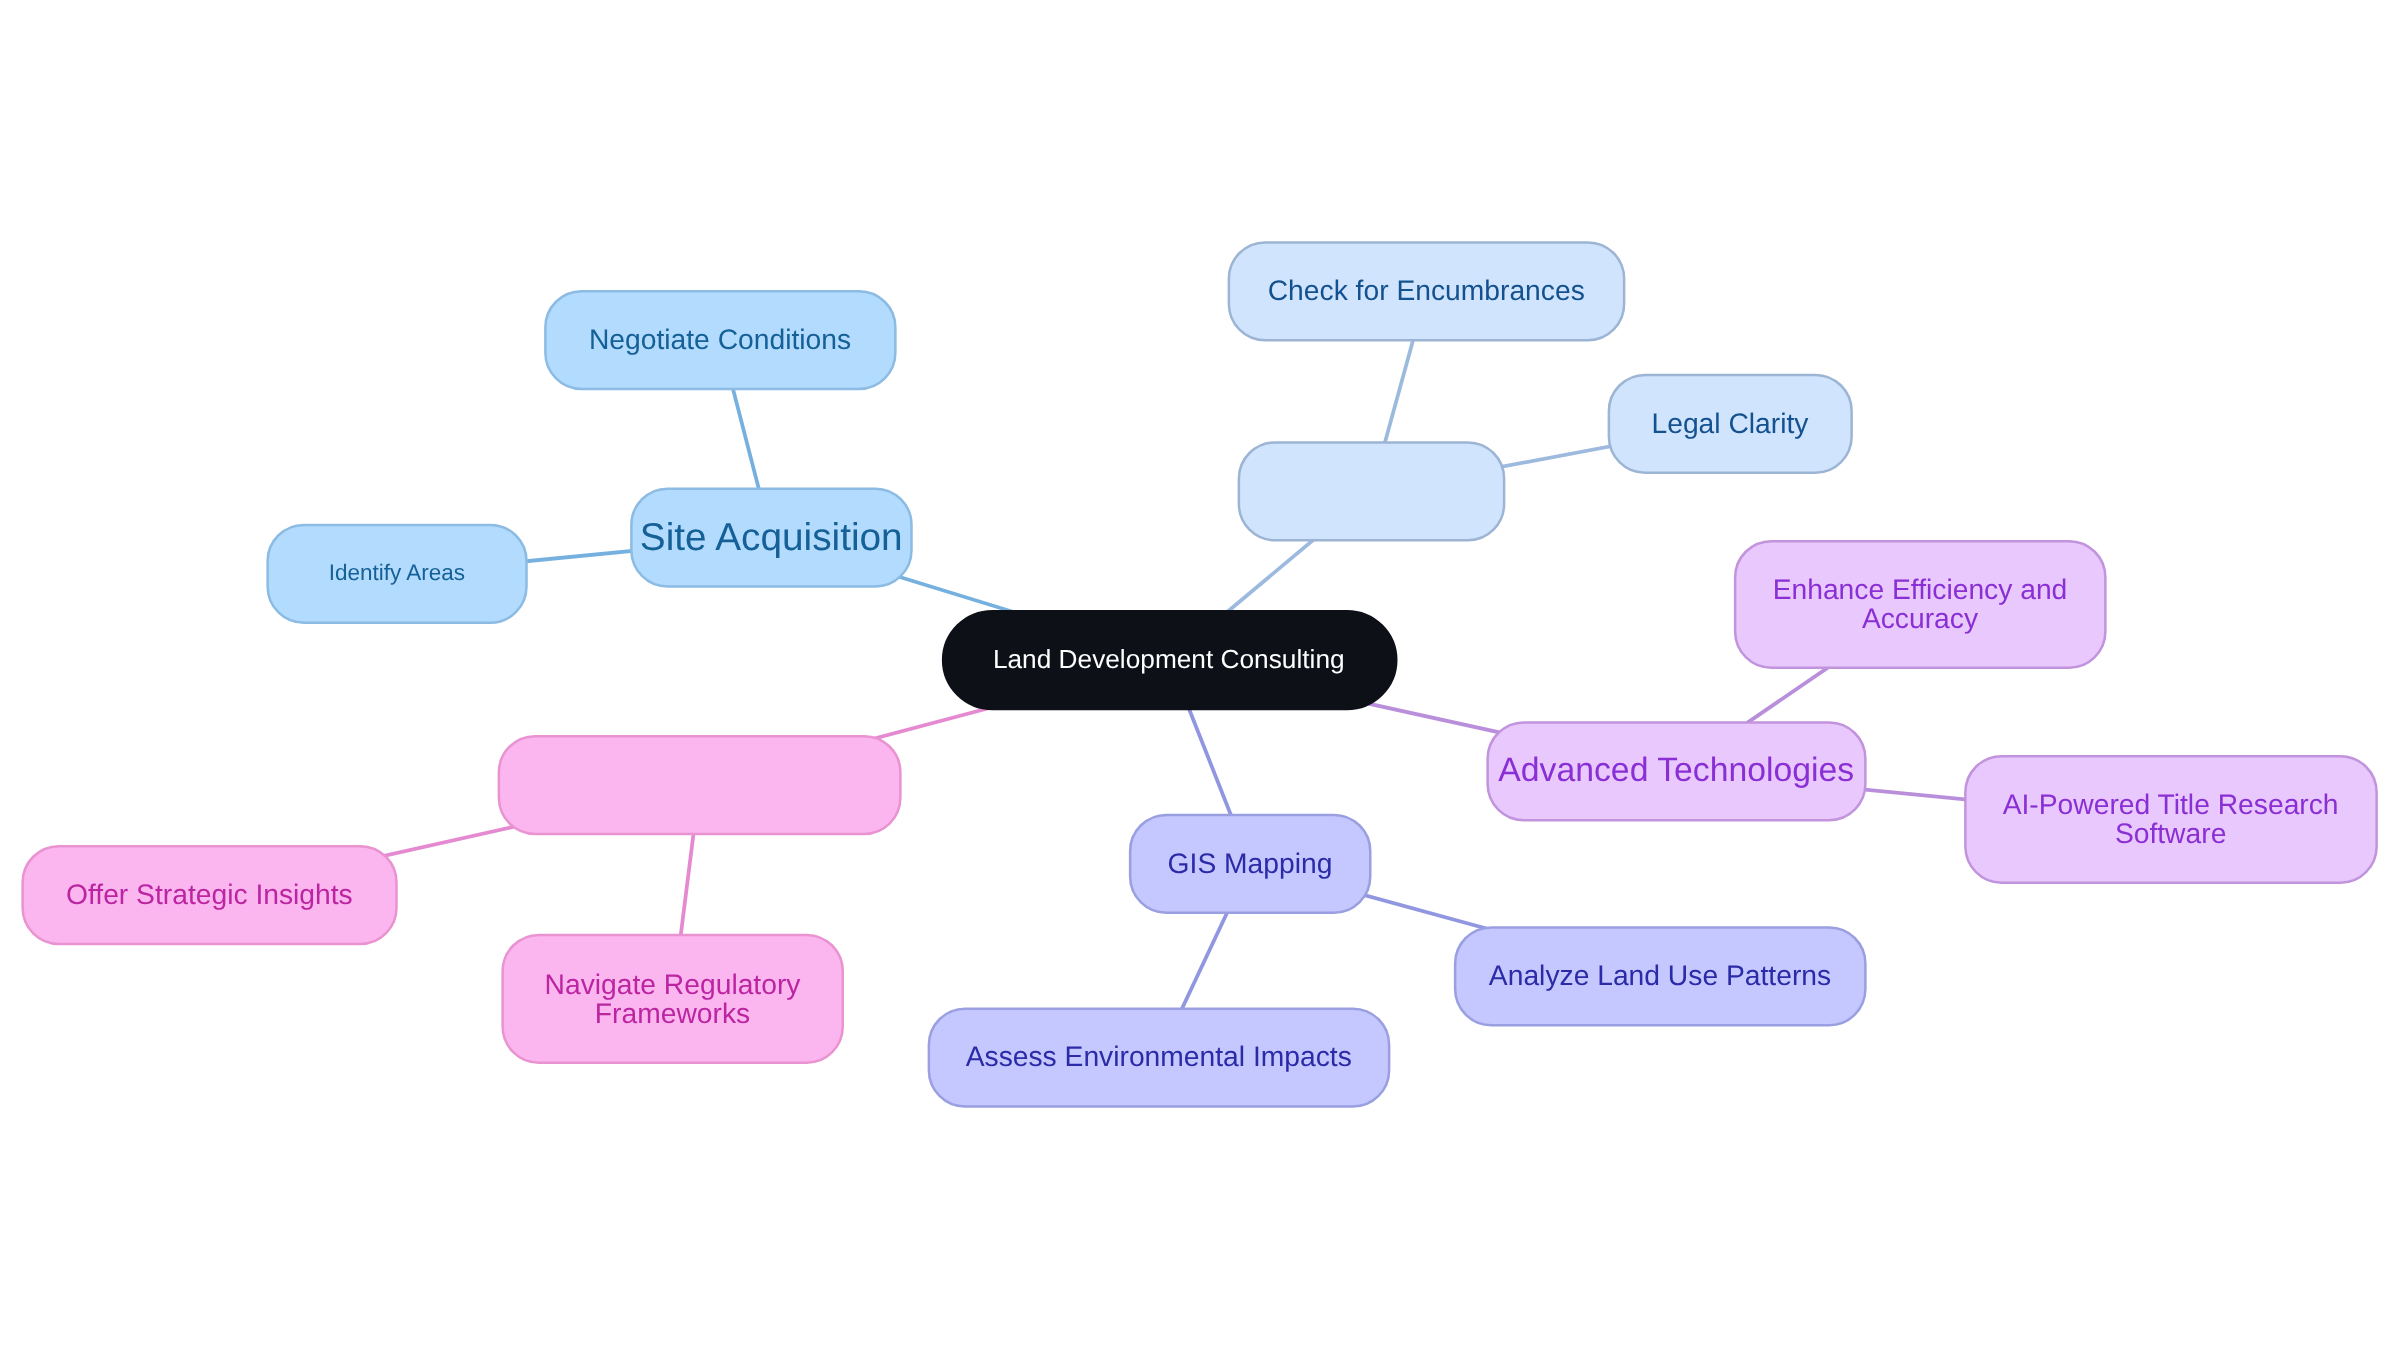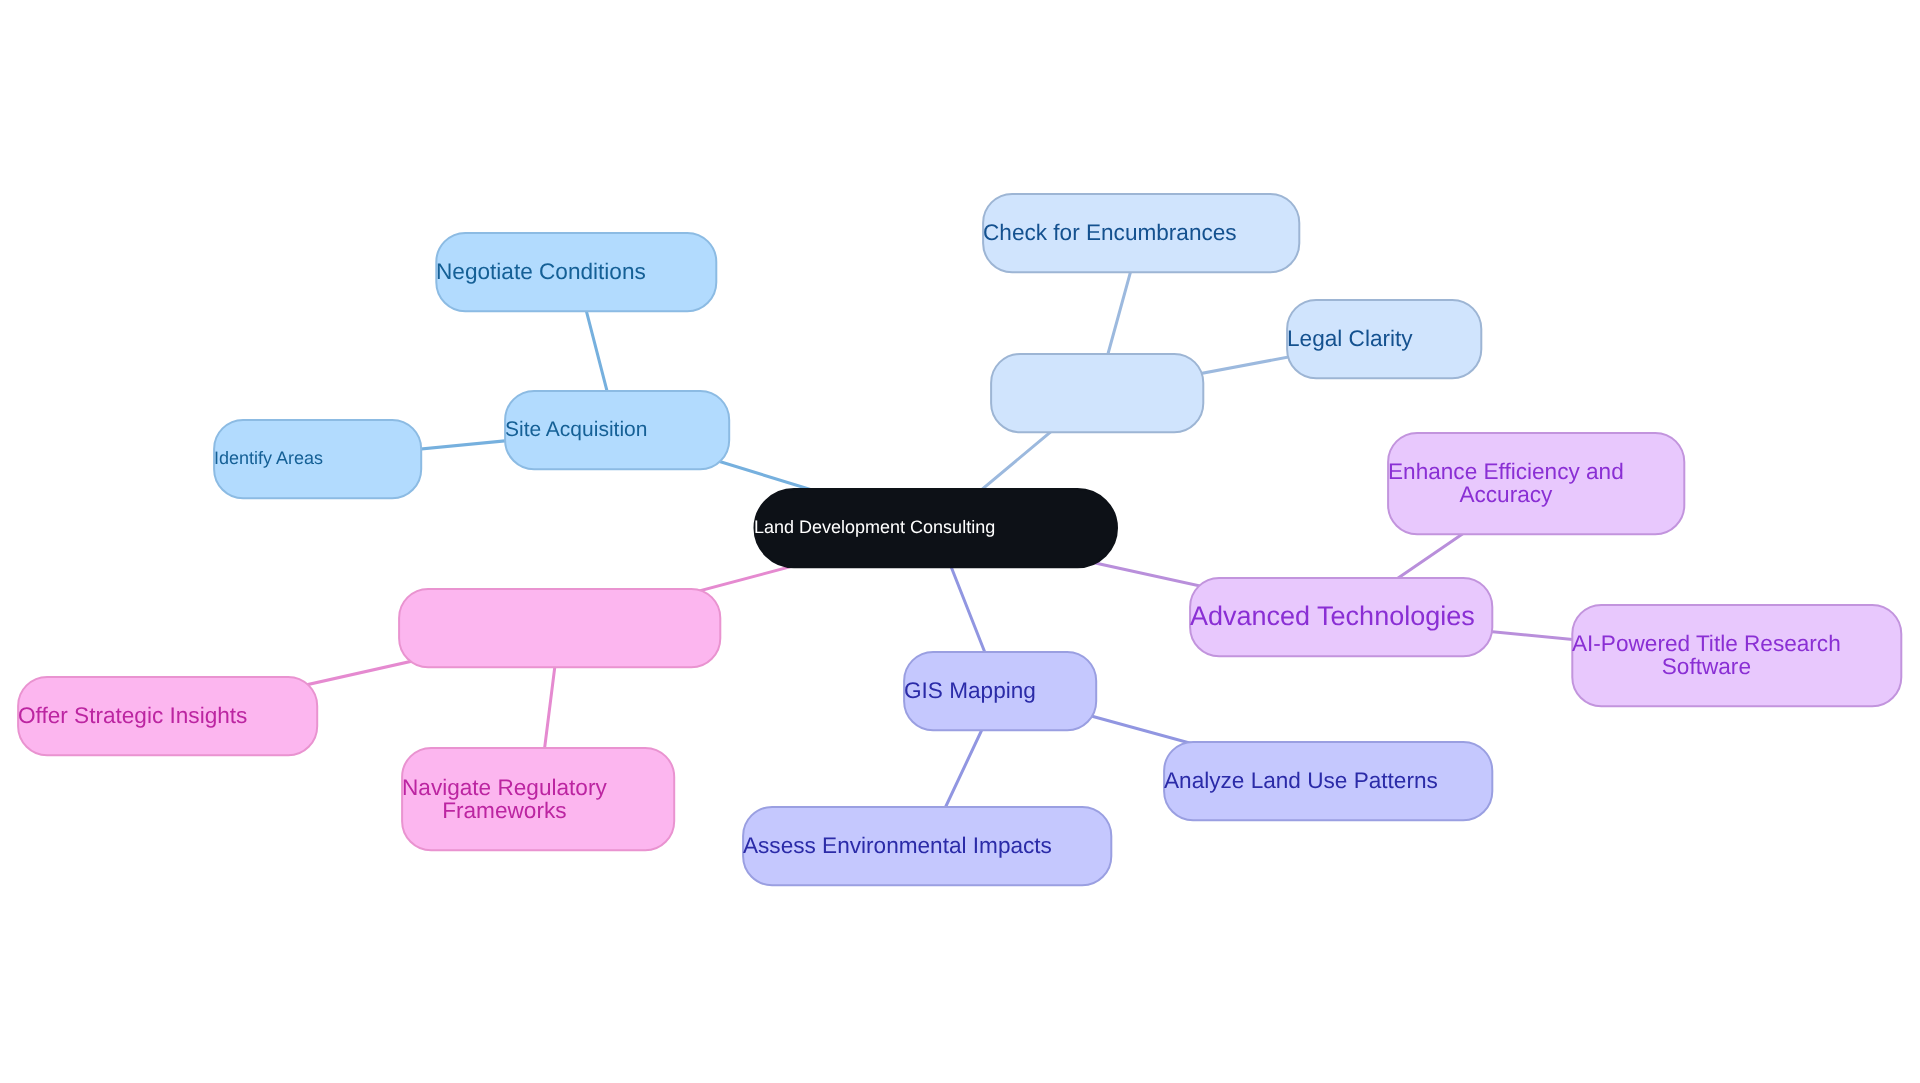--- a/index.html
+++ b/index.html
@@ -6,21 +6,21 @@
   html,body{margin:0;padding:0;background:#ffffff;}
   body{width:1920px;height:1083px;overflow:hidden;
        font-family:"Liberation Sans",sans-serif;
        -webkit-font-smoothing:antialiased;text-rendering:geometricPrecision;}
   #mindmap{position:relative;width:1920px;height:1083px;background:#ffffff;}
   #diagram-layer{position:absolute;left:0;top:0;width:1920px;height:1083px;}
   #node-layer{position:absolute;left:0;top:0;width:1920px;height:1083px;}
   .mm-edge{fill:none;stroke-width:3;stroke-linecap:round;}
   .mm-shape{stroke-width:2;}
   .mm-node{position:absolute;box-sizing:border-box;display:flex;align-items:center;
-           justify-content:flex-start;text-align:center;}
+           justify-content:center;text-align:center;}
   .mm-label{display:block;transform:translateZ(0);line-height:23px;
             white-space:pre-line;letter-spacing:0px;}
 </style>
 </head>
 <body>
 
 <div id="mindmap">
   <svg id="diagram-layer" width="1920" height="1083" viewBox="0 0 1920 1083">
     <g id="edge-group">
       <line class="mm-edge" x1="617.1" y1="430.0" x2="935.8" y2="528.0" stroke="#76b0de"></line>
@@ -53,27 +53,27 @@
       <rect class="mm-shape" x="904.10" y="651.90" width="192.10" height="78.30" rx="29" ry="29" fill="#c5c8fe" stroke="#9a9fe1"></rect>
       <rect class="mm-shape" x="1164.10" y="741.90" width="328.20" height="78.30" rx="29" ry="29" fill="#c5c8fe" stroke="#9a9fe1"></rect>
       <rect class="mm-shape" x="743.10" y="806.90" width="368.20" height="78.30" rx="29" ry="29" fill="#c5c8fe" stroke="#9a9fe1"></rect>
       <rect class="mm-shape" x="399.10" y="588.90" width="321.20" height="78.30" rx="29" ry="29" fill="#fcb6ef" stroke="#e993d0"></rect>
       <rect class="mm-shape" x="18.10" y="676.90" width="299.10" height="78.30" rx="29" ry="29" fill="#fcb6ef" stroke="#e993d0"></rect>
       <rect class="mm-shape" x="402.10" y="747.90" width="272.10" height="102.30" rx="29" ry="29" fill="#fcb6ef" stroke="#e993d0"></rect>
     </g>
   </svg>
   <div id="node-layer">
     <div class="mm-node" style="left:754px;top:488px;width:362px;height:79px;color:#ffffff">
-      <span class="mm-label" style="font-size:18px">Land Development Consulting</span>
+      <span class="mm-label" style="font-size:21px">Land Development Consulting</span>
     </div>
     <div class="mm-node" style="left:436px;top:232px;width:280px;height:79px;color:#156096">
       <span class="mm-label" style="font-size:22.6px">Negotiate Conditions</span>
     </div>
     <div class="mm-node" style="left:505px;top:390px;width:224px;height:79px;color:#156096">
-      <span class="mm-label" style="font-size:21px">Site Acquisition</span>
+      <span class="mm-label" style="font-size:31px">Site Acquisition</span>
     </div>
     <div class="mm-node" style="left:214px;top:419px;width:207px;height:79px;color:#156096">
       <span class="mm-label" style="font-size:18px">Identify Areas</span>
     </div>
     <div class="mm-node" style="left:983px;top:193px;width:316px;height:79px;color:#14518f">
       <span class="mm-label" style="font-size:22.6px">Check for Encumbrances</span>
     </div>
     <div class="mm-node" style="left:1287px;top:299px;width:194px;height:79px;color:#14518f">
       <span class="mm-label" style="font-size:22.6px">Legal Clarity</span>
     </div>

